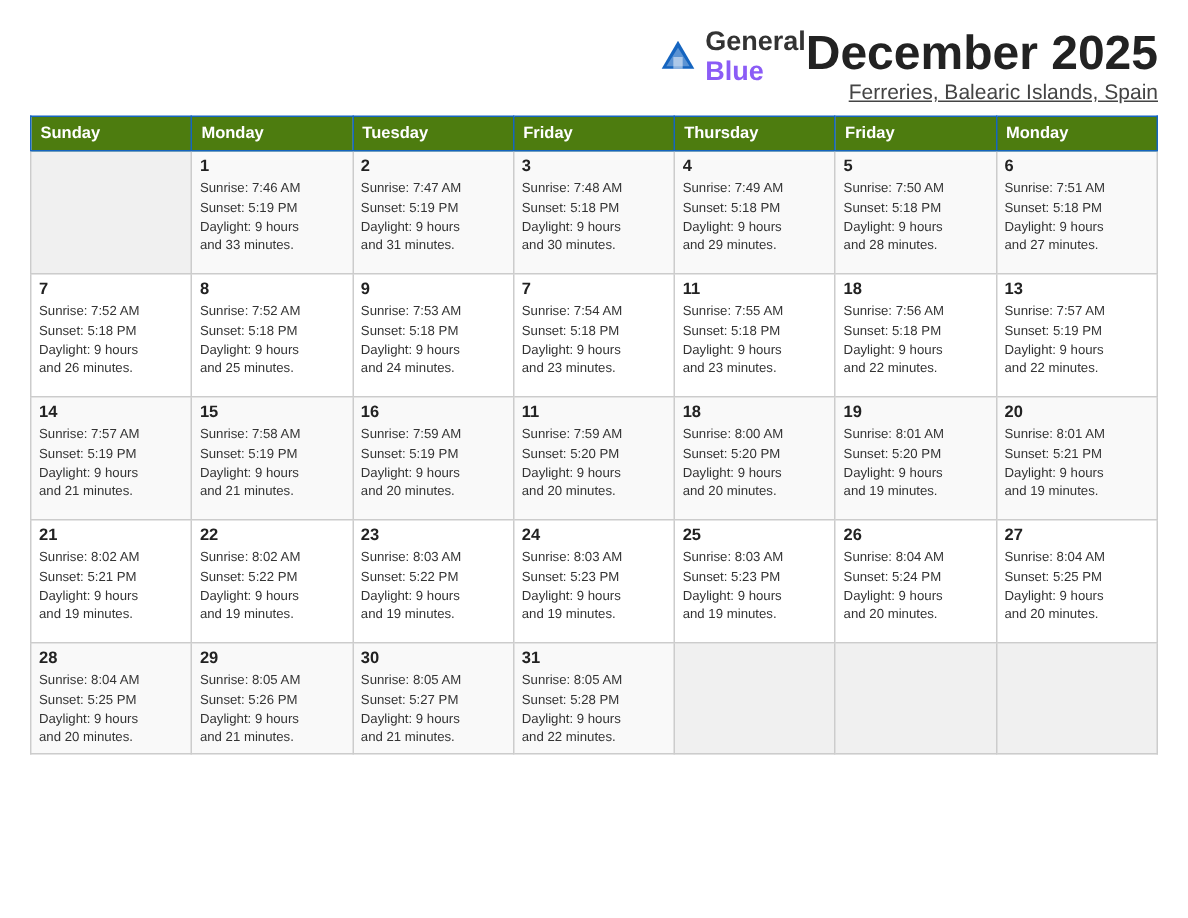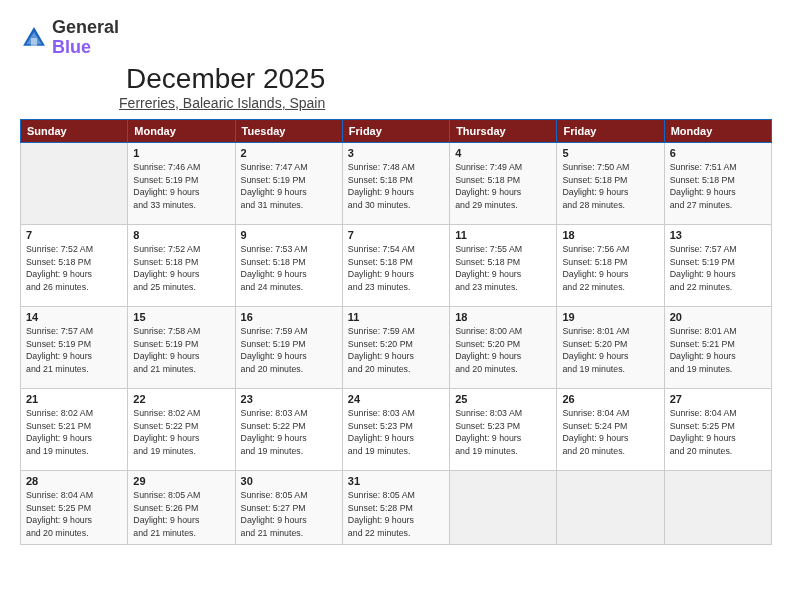--- a/index.html
+++ b/index.html
@@ -10,21 +10,21 @@
       font-family: Arial, sans-serif;
       overflow: hidden;
     }
     .page {
       width: 792px;
       height: 612px;
       padding: 18px 20px 10px 20px;
     }
     .header {
       display: flex;
-      justify-content: flex-start;
+      justify-content: flex-end;
       align-items: flex-start;
       margin-bottom: 8px;
     }
     .logo {
       display: flex;
       align-items: center;
       gap: 4px;
     }
     .logo-text {
       font-size: 18px;
@@ -34,38 +34,37 @@
     .logo-general { color: #333; }
     .logo-blue { color: #8b5cf6; }
     .logo-icon {
       width: 28px;
       height: 28px;
     }
     .title-block {
       text-align: right;
     }
     .month-title {
-      font-size: 28px;
-      font-weight: normal;
+      font-size: 32px;
+      font-weight: bold;
       color: #222;
       line-height: 1.1;
-      margin-top: 46px;
     }
     .location {
       font-size: 14px;
       color: #444;
       text-decoration: underline;
     }
     .calendar {
       width: 100%;
       border-collapse: collapse;
       font-size: 9.5px;
     }
     .calendar th {
-      background-color: #7f1d1d;
+      background-color: #4d7c0f;
       color: #fff;
       text-align: left;
       padding: 5px 6px;
       font-size: 11px;
       font-weight: bold;
       border: 1px solid #1565c0;
     }
     .calendar td {
       border: 1px solid #ccc;
       vertical-align: top;

